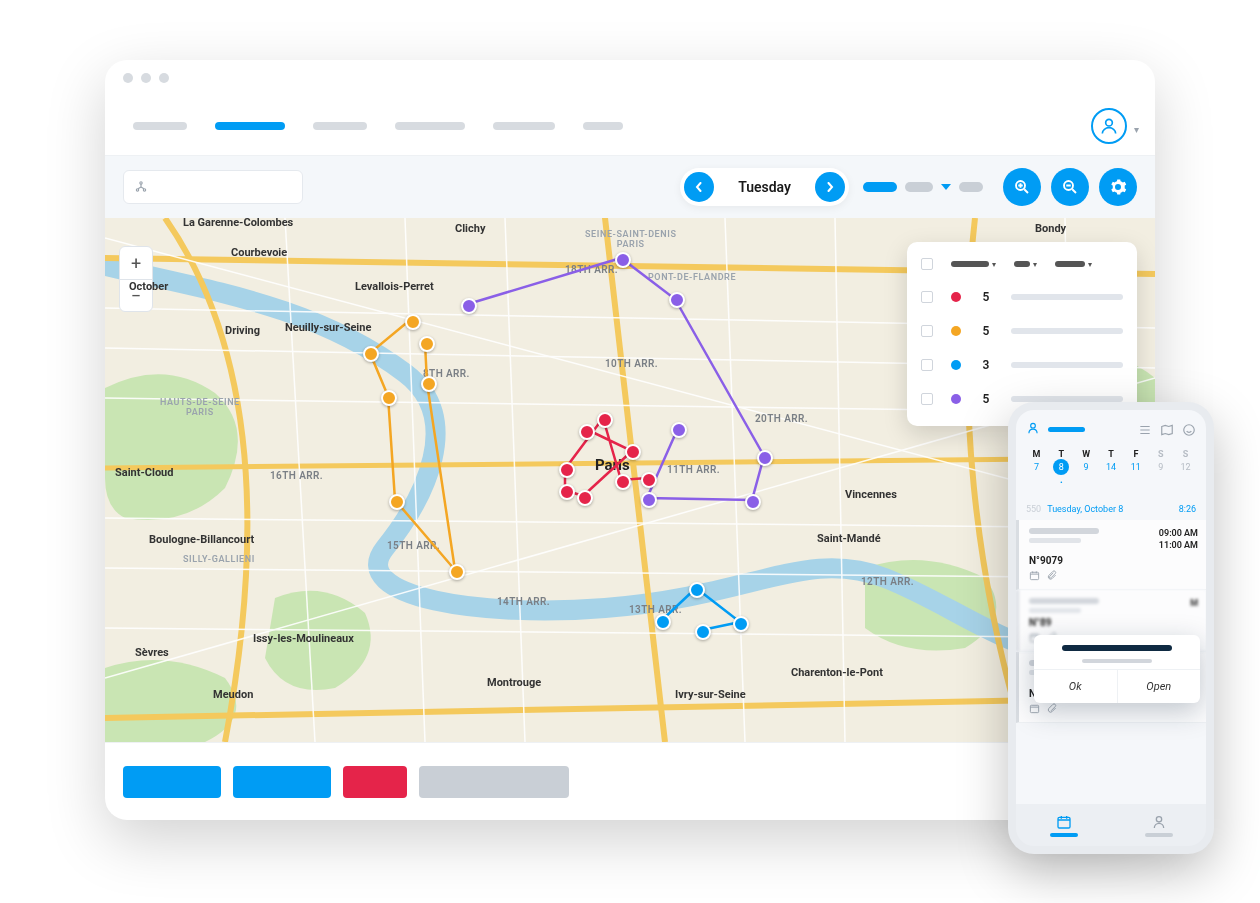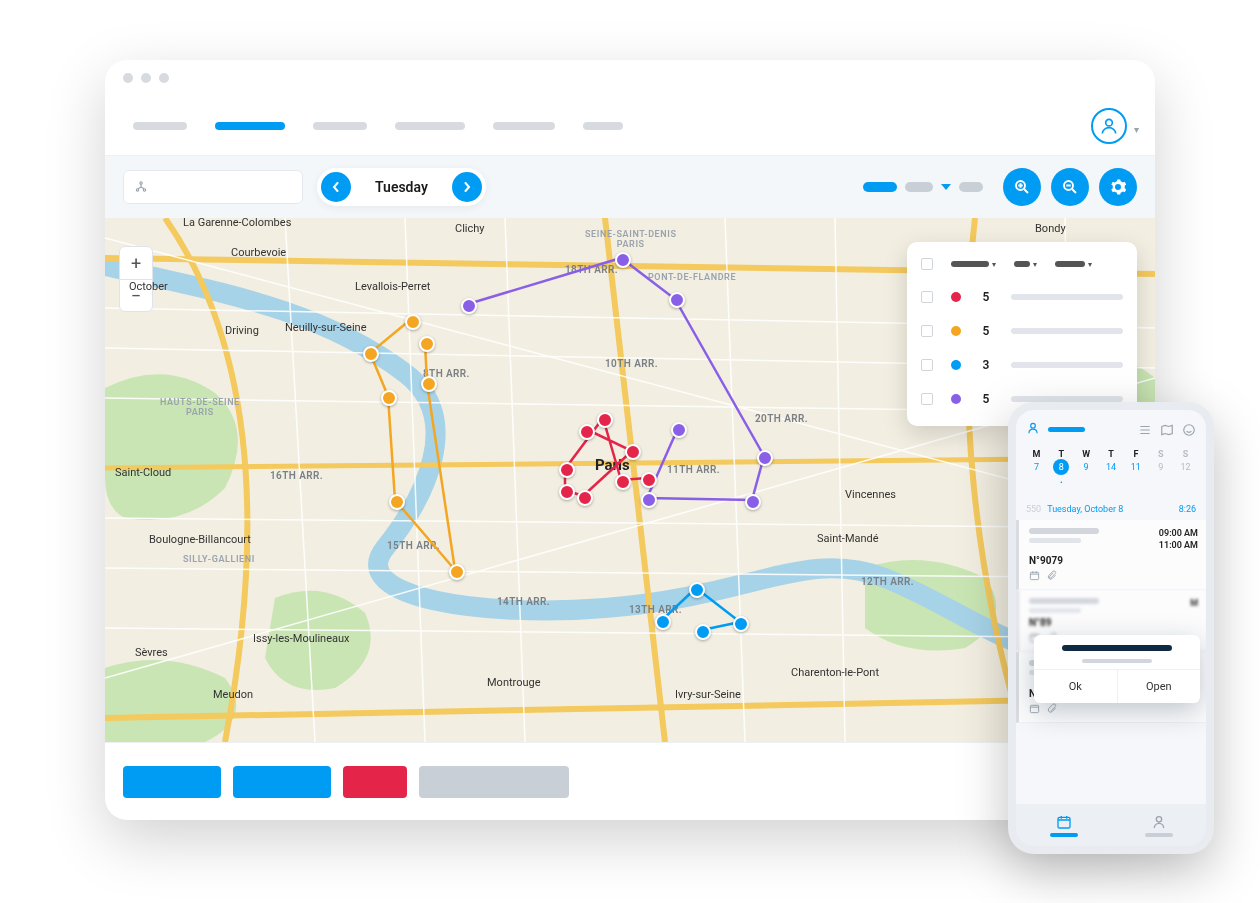--- a/index.html
+++ b/index.html
@@ -14,42 +14,42 @@
   .tab { height: 8px; border-radius: 4px; background: #d7dbe0; }
   .tab.active { background: #009cf4; }
   .tabs .spacer { flex: 1; }
   .avatar-ring { width: 36px; height: 36px; border: 2px solid #009cf4; border-radius: 50%; display: flex; align-items: center; justify-content: center; position: relative; }
   .avatar-ring svg { width: 20px; height: 20px; }
   .avatar-ring .chev { position: absolute; right: -14px; top: 14px; font-size: 10px; color: #9aa3ad; }
 
   .toolbar { height: 62px; background: #f4f7fa; display: flex; align-items: center; padding: 0 18px; gap: 14px; }
   .search { width: 180px; height: 34px; background: #fff; border: 1px solid #e5e9ee; border-radius: 6px; display: flex; align-items: center; padding: 0 10px; }
   .search svg { width: 14px; height: 14px; color: #9aa3ad; }
-  .toolbar .center { flex: 1; display: flex; justify-content: flex-start; }
+  .toolbar .center { flex: 1; display: flex; justify-content: flex-end; }
   .date-picker { background: #fff; border-radius: 20px; height: 38px; display: flex; align-items: center; padding: 4px; gap: 16px; box-shadow: 0 2px 8px rgba(0,0,0,0.06); }
   .arrow-btn { width: 30px; height: 30px; border-radius: 50%; background: #009cf4; display: flex; align-items: center; justify-content: center; color: #fff; cursor: pointer; }
   .date-label { font-size: 14px; font-weight: 600; color: #1a1a1a; padding: 0 8px; }
   .toolbar .right { display: flex; align-items: center; gap: 10px; }
   .pill { height: 10px; border-radius: 5px; }
   .view-pills { display: flex; align-items: center; gap: 8px; margin-right: 10px; }
   .view-pills .p1 { width: 34px; background: #009cf4; }
   .view-pills .p2 { width: 28px; background: #c9cfd6; }
   .view-pills .tri { width: 0; height: 0; border-left: 5px solid transparent; border-right: 5px solid transparent; border-top: 6px solid #009cf4; }
   .view-pills .p3 { width: 24px; background: #c9cfd6; }
   .icon-btn { width: 38px; height: 38px; border-radius: 50%; background: #009cf4; display: flex; align-items: center; justify-content: center; color: #fff; cursor: pointer; }
   .icon-btn svg { width: 18px; height: 18px; }
 
   .map-area { position: relative; height: 524px; overflow: hidden; }
   .map-svg { width: 100%; height: 100%; display: block; }
   .zoom-ctrl { position: absolute; left: 14px; top: 28px; width: 34px; background: #fff; border: 1px solid #dfe4ea; border-radius: 6px; overflow: hidden; }
   .zoom-ctrl div { height: 32px; display: flex; align-items: center; justify-content: center; font-size: 18px; color: #555; cursor: pointer; }
   .zoom-ctrl div + div { border-top: 1px solid #dfe4ea; }
 
   .map-label { position: absolute; font-size: 10px; font-weight: 600; color: #7a7f85; letter-spacing: 0.4px; white-space: nowrap; }
-  .map-label.town { font-size: 11px; font-weight: 400; color: #333; letter-spacing: 0; }
+  .map-label.town { font-size: 11px; font-weight: 700; color: #333; letter-spacing: 0; }
   .map-label.city { font-size: 15px; font-weight: 700; color: #222; letter-spacing: 0; }
   .map-label.grey { font-size: 9px; color: #9aa3ad; letter-spacing: 0.6px; }
   .map-label.stack { text-align: center; line-height: 1.1; }
 
   .route { position: absolute; pointer-events: none; }
   .waypoint { position: absolute; border-radius: 50%; border: 2px solid #fff; box-shadow: 0 1px 3px rgba(0,0,0,0.3); }
   .wp-red { background: #e5244a; }
   .wp-yellow { background: #f4a623; }
   .wp-blue { background: #009cf4; }
   .wp-purple { background: #8a5fe7; }
@@ -113,21 +113,21 @@
   .phone-nav svg { width: 16px; height: 16px; }
   .phone-nav .nbar { width: 28px; height: 4px; border-radius: 2px; background: #c9cfd6; }
   .phone-nav .nitem.active svg { color: #009cf4; }
   .phone-nav .nitem.active .nbar { background: #009cf4; }
 
   .popover { position: absolute; left: 18px; top: 225px; right: 6px; background: #fff; border-radius: 6px; box-shadow: 0 8px 28px rgba(11,35,60,0.25); overflow: hidden; }
   .popover .phead { padding: 10px 12px 6px; }
   .popover .pt1 { width: 110px; height: 6px; background: #0f2a42; border-radius: 3px; margin: 0 auto; }
   .popover .pt2 { width: 70px; height: 4px; background: #d2d6dc; border-radius: 2px; margin: 8px auto 0; }
   .popover .pbtns { display: flex; border-top: 1px solid #eef1f4; }
-  .popover .pbtns div { flex: 1; text-align: center; padding: 10px 0; font-size: 11px; color: #333; cursor: pointer; }
+  .popover .pbtns div { flex: 1; text-align: center; padding: 10px 0; font-size: 11px; color: #333; cursor: pointer; font-style: italic; }
   .popover .pbtns div + div { border-left: 1px solid #eef1f4; }
 </style>
 </head>
 <body>
 
 <div class="window">
   <div class="titlebar">
     <span class="dot"></span>
     <span class="dot"></span>
     <span class="dot"></span>

